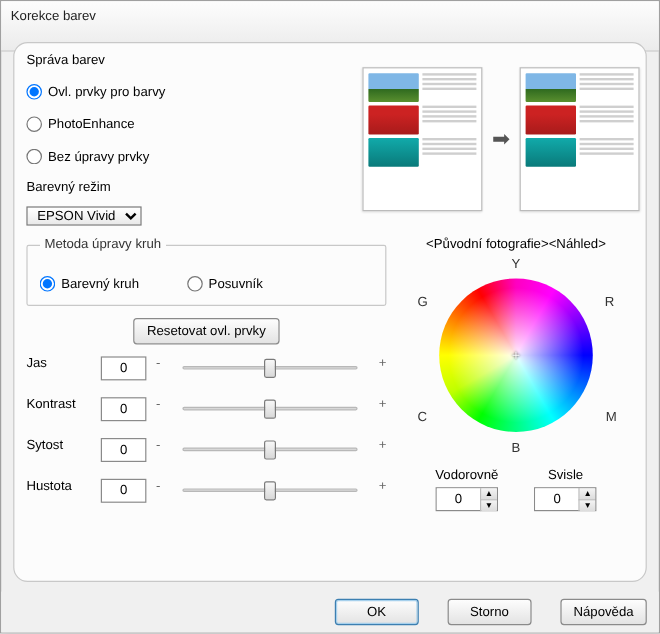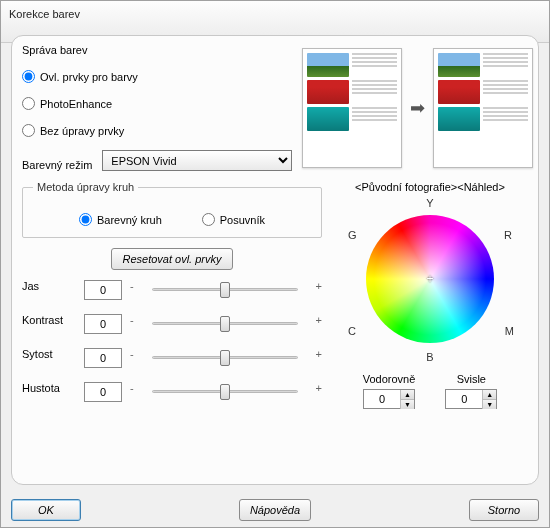--- a/index.html
+++ b/index.html
@@ -8,37 +8,37 @@
   .titlebar { background: linear-gradient(#fdfdfd,#ebebeb); border-bottom: 1px solid #ccc; height: 42px; line-height: 26px; padding: 0 8px; color: #222; }
   .client { position: absolute; top:26px; left:0; right:0; bottom:0; padding: 8px 10px; }
   .panel { background:#fcfcfc; border:1px solid #c8c8c8; border-radius:12px; padding:8px 10px 8px 10px; position:relative; height:100%; }
   fieldset.grp { border:1px solid #c8c8c8; border-radius:2px; margin:0; padding:6px 10px 8px 10px; }
   fieldset.grp > legend { padding:0 4px; color:#333; }
   .radio-row { display:flex; align-items:center; gap:5px; margin:14px 0 3px 0; }
   .radio-row input { margin:0; }
   .top { display:flex; gap:10px; }
   .top-left { flex:0 0 270px; }
   .top-right { flex:1; display:flex; align-items:center; justify-content:center; gap:8px; }
-  .mode-row { display:flex; align-items:flex-end; gap:10px; margin-top:10px; }
+  .mode-row { display:flex; align-items:flex-start; gap:10px; margin-top:10px;flex-direction:column; }
   select.combo { flex:1; height:21px; border:1px solid #7a7a7a; background:linear-gradient(#fff,#e9e9e9); padding:0 4px; }
   .thumb { width:100px; height:120px; border:1px solid #bbb; background:#fff; padding:4px; display:flex; flex-direction:column; gap:3px; box-shadow:0 1px 2px rgba(0,0,0,.15);}
   .tcell { display:flex; gap:3px; }
   .timg { height:24px; flex:0 0 42px; border-radius:1px;}
   .sky { background:linear-gradient(#7fb7e6 55%, #2f6a1f 55%, #5a8f2f); }
   .red { background:linear-gradient(#c22 30%, #a81b1b); }
   .teal { background:linear-gradient(#1aa, #0a7a7a); }
   .tlines { flex:1; display:flex; flex-direction:column; gap:2px; }
   .tlines span { height:2px; background:#cfcfcf; }
   .arrow { font-size:18px; color:#555; }
   .mid { display:flex; gap:10px; margin-top:10px; }
   .mid-left { flex:0 0 300px; }
   .mid-right { flex:1; text-align:center; }
   .caps { display:flex; justify-content:center; }
-  .method-radios{ display:flex; gap:40px;justify-content:center; }
-  .btn { display:inline-block; min-width:70px; height:22px; line-height:20px; text-align:center; border:1px solid #8a8a8a; border-radius:3px; background:linear-gradient(#fdfdfd,#e3e3e3); cursor:default; padding:0 10px;font-style:italic;}
+  .method-radios{ display:flex; gap:40px; }
+  .btn { display:inline-block; min-width:70px; height:22px; line-height:20px; text-align:center; border:1px solid #8a8a8a; border-radius:3px; background:linear-gradient(#fdfdfd,#e3e3e3); cursor:default; padding:0 10px;}
   .btn.default{ border:1px solid #3c7fb1; box-shadow:0 0 0 1px #a6d0ec inset;}
   .reset-wrap{ text-align:center; margin:10px 0 6px 0;}
   .slider-row{ display:flex; align-items:flex-start; gap:8px; margin:10px 0 14px 0;}
   .slider-row .lbl{ flex:0 0 54px;}
   .num{ width:38px; height:20px; border:1px solid #8a8a8a; text-align:center; background:#fff;}
   .track{ position:relative; flex:1; height:18px;}
   .track .rail{ position:absolute; left:10px; right:10px; top:8px; height:3px; background:#d8d8d8; border:1px solid #b8b8b8; border-radius:2px;}
   .track .tick{ position:absolute; top:4px; bottom:4px; width:1px; background:#b0b0b0; left:50%;}
   .track .thumb-s{ position:absolute; top:2px; left:calc(50% - 5px); width:10px; height:16px; background:linear-gradient(#f8f8f8,#d8d8d8); border:1px solid #7a7a7a; border-radius:2px;}
   .pm{ color:#666;}
@@ -54,21 +54,21 @@
   .lG{top:30px; left:-2px;} .lR{top:30px; right:-2px;}
   .lC{bottom:22px; left:-2px;} .lM{bottom:22px; right:-4px;}
   .hv{ display:flex; gap:30px; justify-content:center; margin-top:14px;}
   .hv .col{ text-align:center;}
   .hv .lbl2{ display:block; margin-bottom:4px;}
   .spin{ display:inline-flex; align-items:stretch; border:1px solid #8a8a8a; background:#fff; height:20px;}
   .spin input{ width:36px; border:none; text-align:center; outline:none;}
   .spin .sb{ width:14px; display:flex; flex-direction:column;}
   .spin .sb span{ flex:1; font-size:7px; line-height:9px; text-align:center; background:linear-gradient(#f4f4f4,#dcdcdc); border-left:1px solid #bbb; cursor:default;}
   .spin .sb span+span{border-top:1px solid #bbb;}
-  .footer{ position:absolute; left:0; right:0; bottom:0; padding:6px 10px; display:flex; justify-content:space-between; gap:6px; background:#f0f0f0;}
+  .footer{ position:absolute; left:0; right:0; bottom:0; padding:6px 10px; display:flex; justify-content:flex-end; gap:24px; background:#f0f0f0;}
 </style>
 </head>
 <body>
 
 <div class="window">
   <div class="titlebar">
     <span>Korekce barev</span>
   </div>
   <div class="client">
     <div class="panel" style="height:calc(100% - 34px);">
@@ -260,17 +260,17 @@
                     <span>▼</span>
                   </span>
               </span>
             </div>
           </div>
         </div>
       </div>
     </div>
     <div class="footer">
       <span class="btn default">OK</span>
+      <span class="btn">Storno</span>
       <span class="btn">Nápověda</span>
-      <span class="btn">Storno</span>
     </div>
   </div>
 </div>
 
 </body></html>

